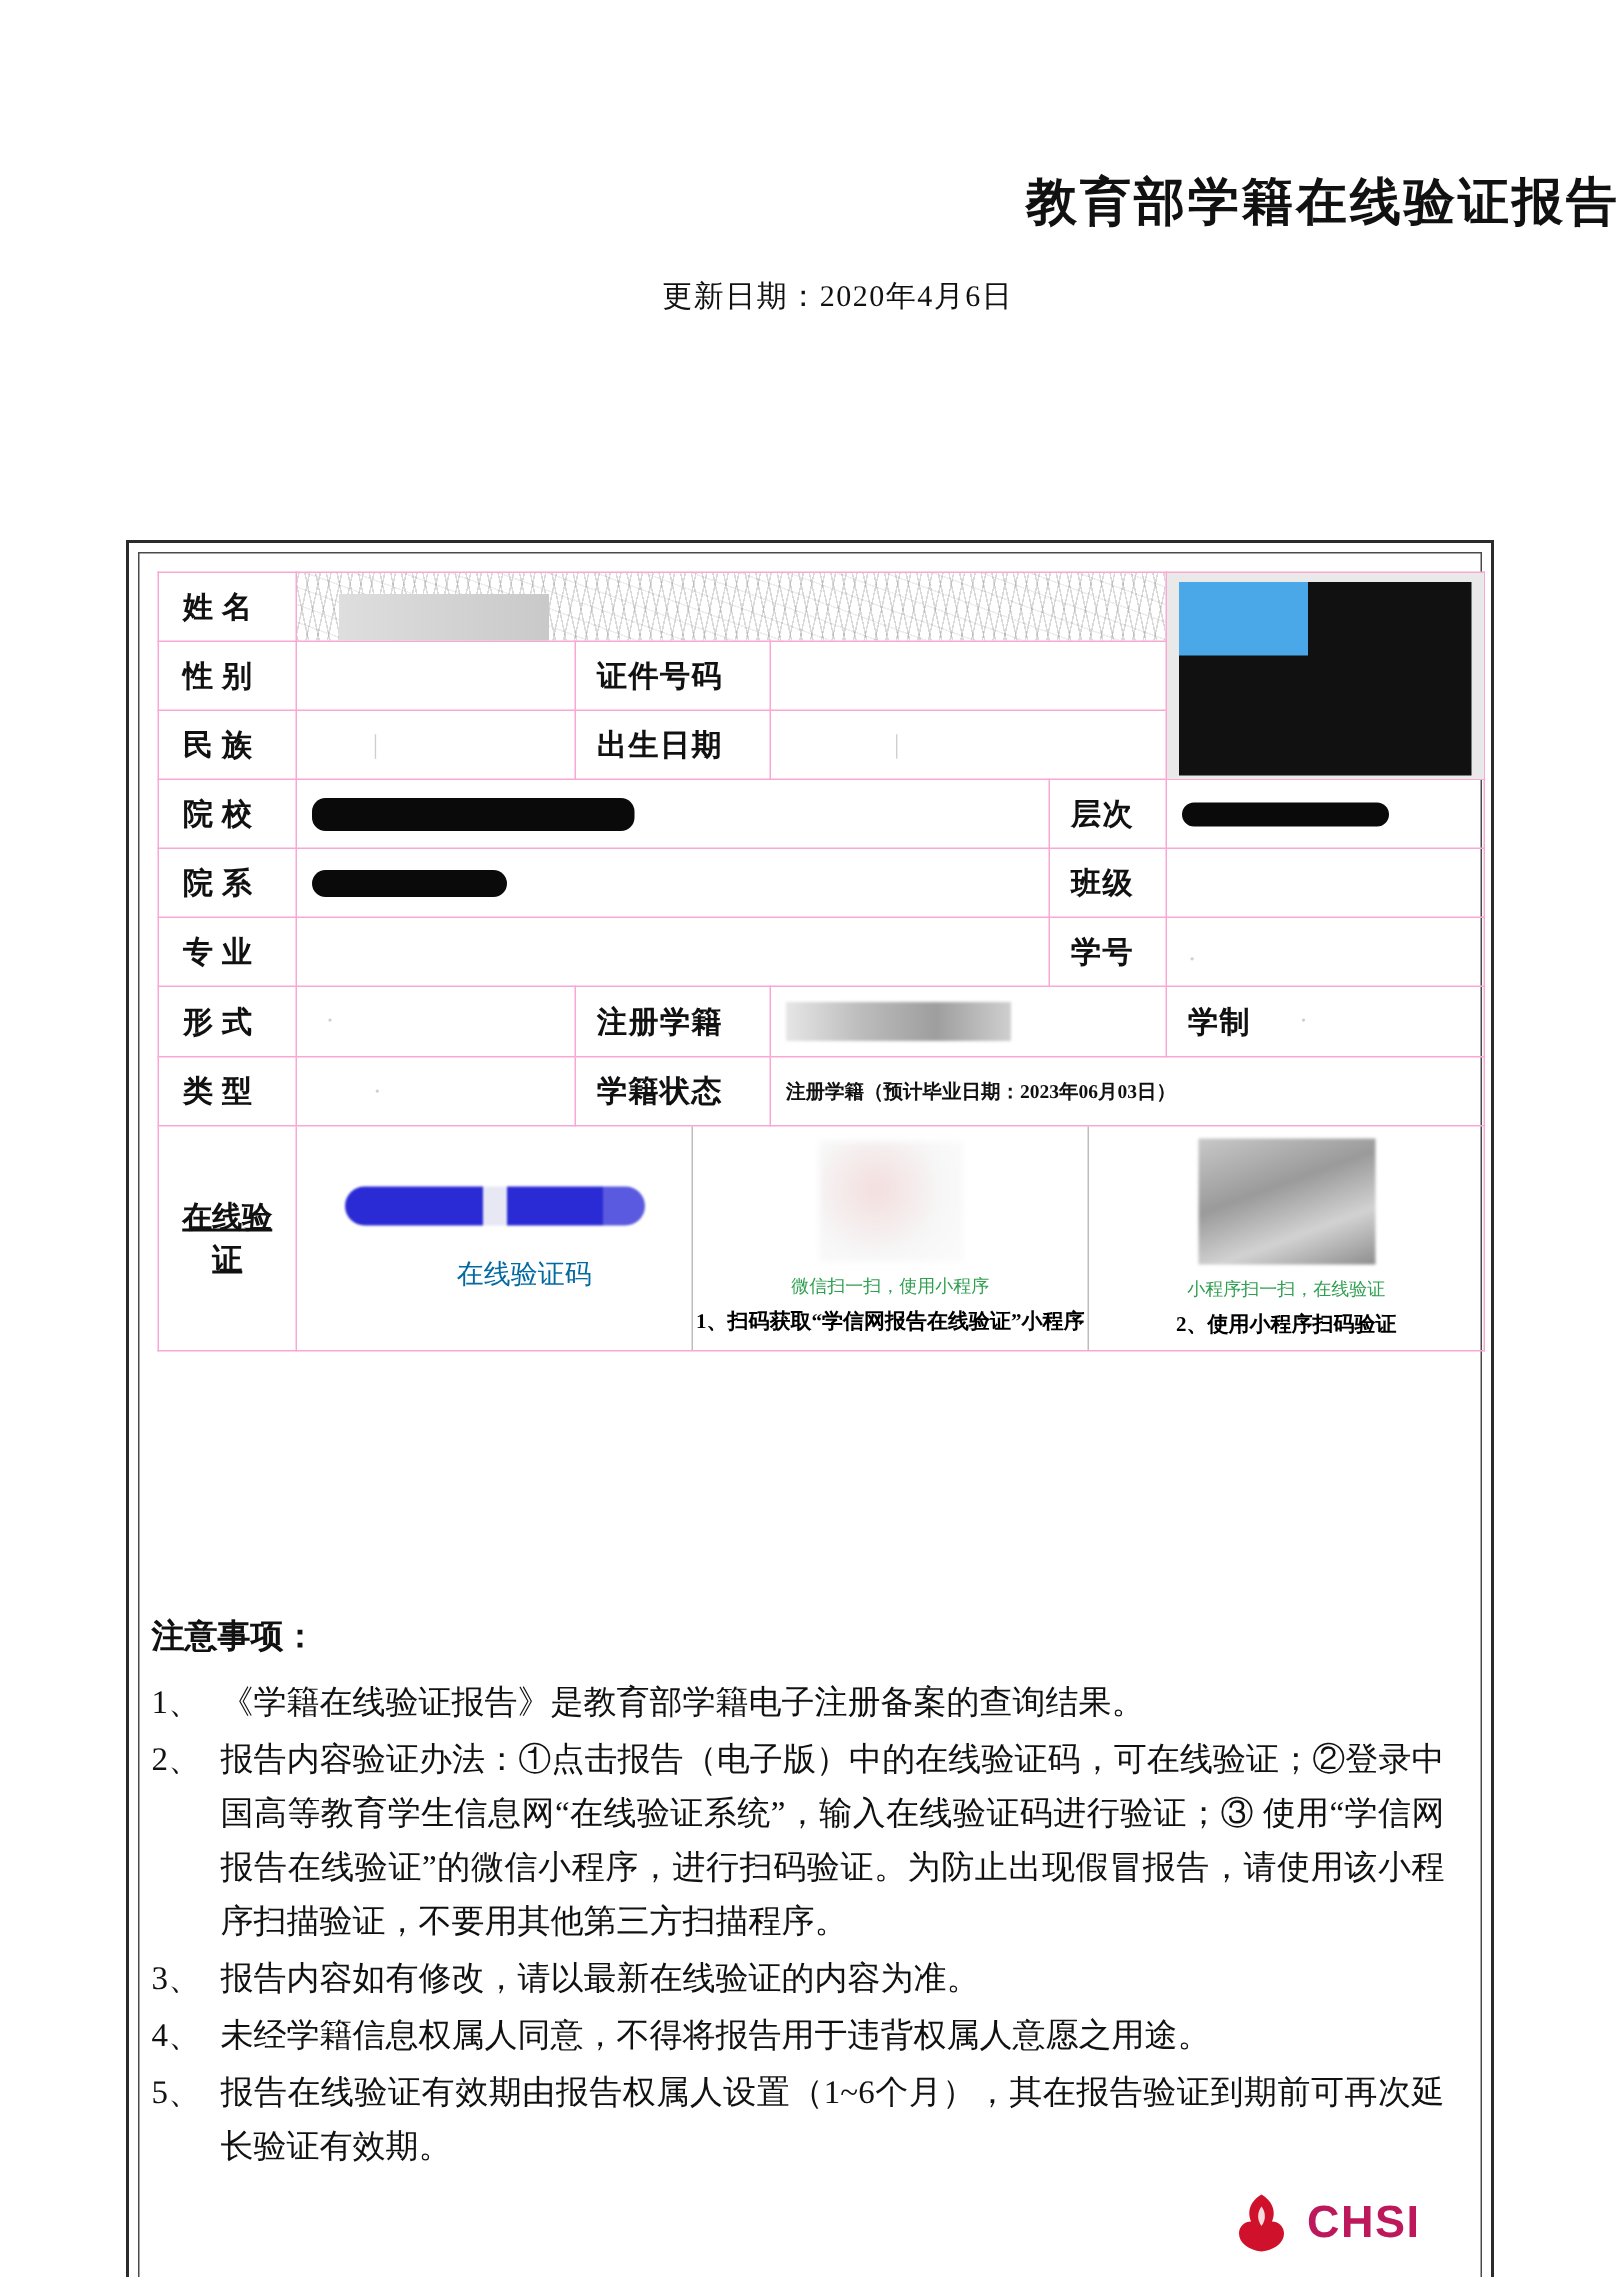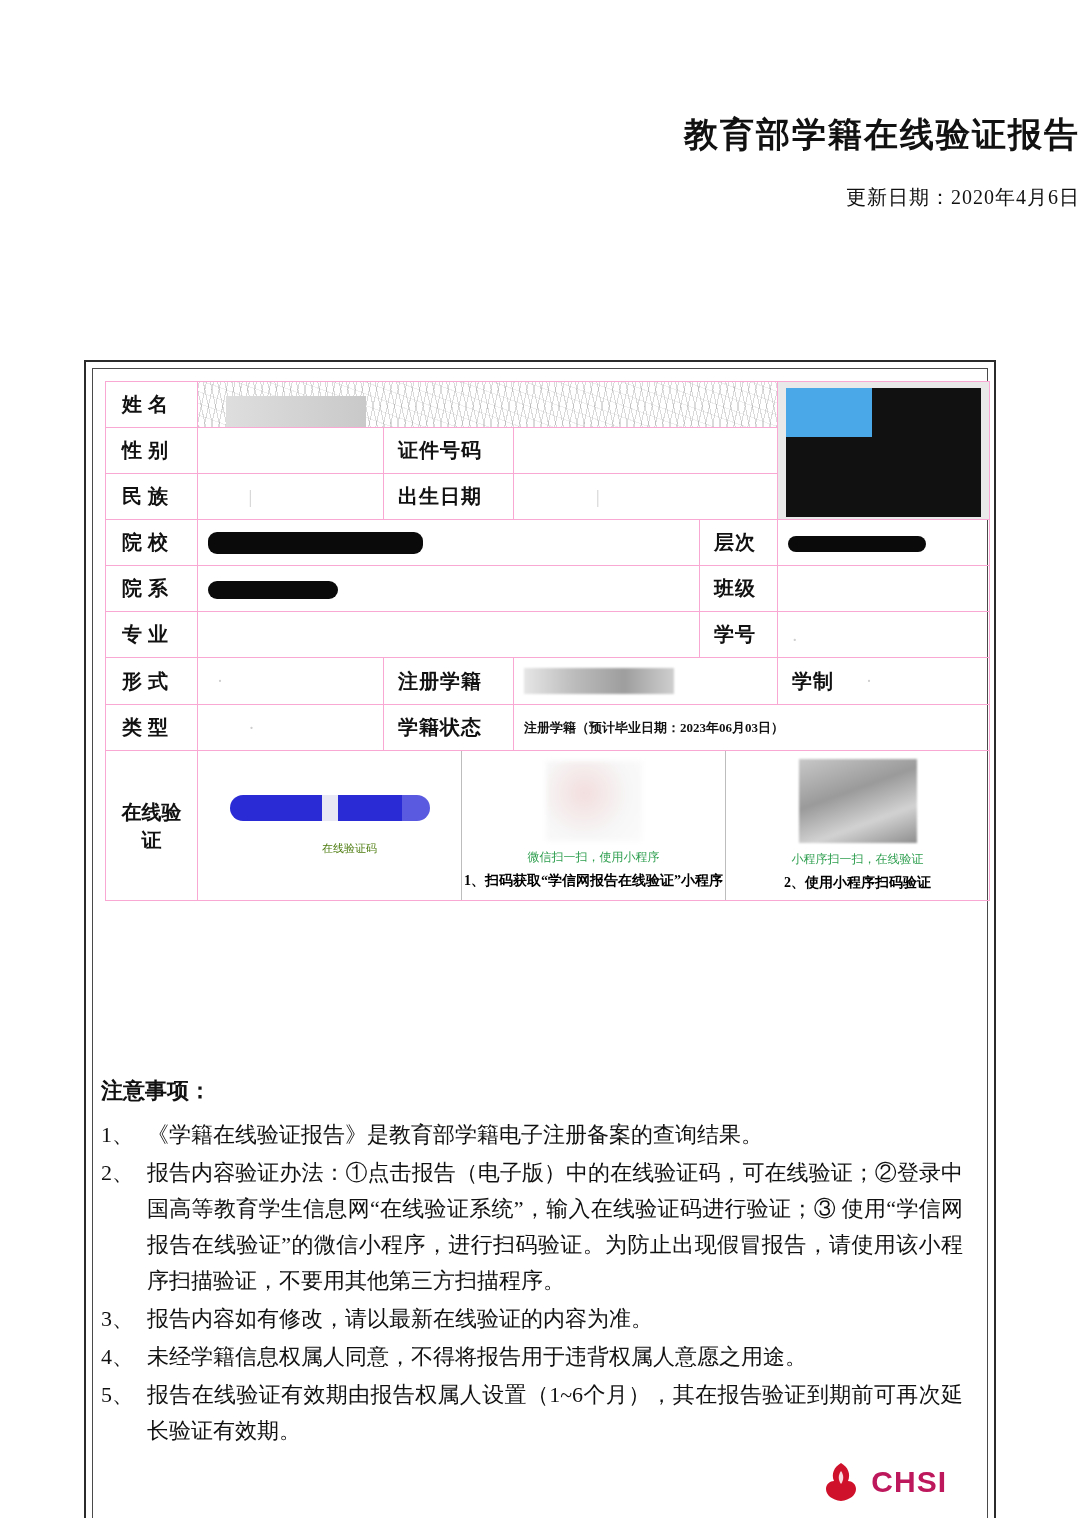--- a/index.html
+++ b/index.html
@@ -24,21 +24,21 @@
   
   .title {
     text-align: right;
     font-size: 34px;
     font-weight: bold;
     letter-spacing: 2px;
     margin-top: 112px;
     font-family: "Liberation Serif", "DejaVu Serif", serif;
   }
   .subtitle {
-    text-align: right;
+    text-align: center;
     font-size: 20px;
     margin-top: 26px;
     letter-spacing: 1px;
     padding-left: 37px;
   }
   
   .frame {
     position: absolute;
     left: 84px;
     top: 248px;
@@ -146,20 +146,21 @@
     background: #4aa8e8;
   }
   
   .verify-row td { height: 150px; }
   .verify-label {
     font-weight: bold;
     font-size: 20px;
     text-align: center;
     line-height: 28px;
     width: 62px;
+    text-decoration: underline;
   }
   .verify-body {
     position: relative;
     padding: 0 !important;
   }
   .verify-flex {
     display: flex;
     height: 100%;
     align-items: stretch;
   }
@@ -173,22 +174,22 @@
   }
   .vcol.divider { border-left: 1px solid #bdbdbd; }
   .code-bar {
     width: 200px; height: 26px;
     background: linear-gradient(90deg,#2b2bd6 0 46%,#e8e8f5 46% 54%,#2b2bd6 54% 86%, #5a5ae0 86% 100%);
     border-radius: 13px;
     filter: blur(.6px);
   }
   .code-caption {
     margin-top: 20px;
-    font-size: 11px;
-    color: #4d7c0f;
+    font-size: 18px;
+    color: #0369a1;
     margin-left: 40px;
   }
   .qr-ghost {
     width: 96px; height: 80px;
     background: radial-gradient(circle at 40% 40%, #f3dede, #f7f7f7 60%, #fbfbfb);
     filter: blur(2px);
   }
   .qr-gray {
     width: 118px; height: 84px;
     background: linear-gradient(160deg,#c8c8c8,#9a9a9a 40%,#d2d2d2 70%,#8e8e8e);

